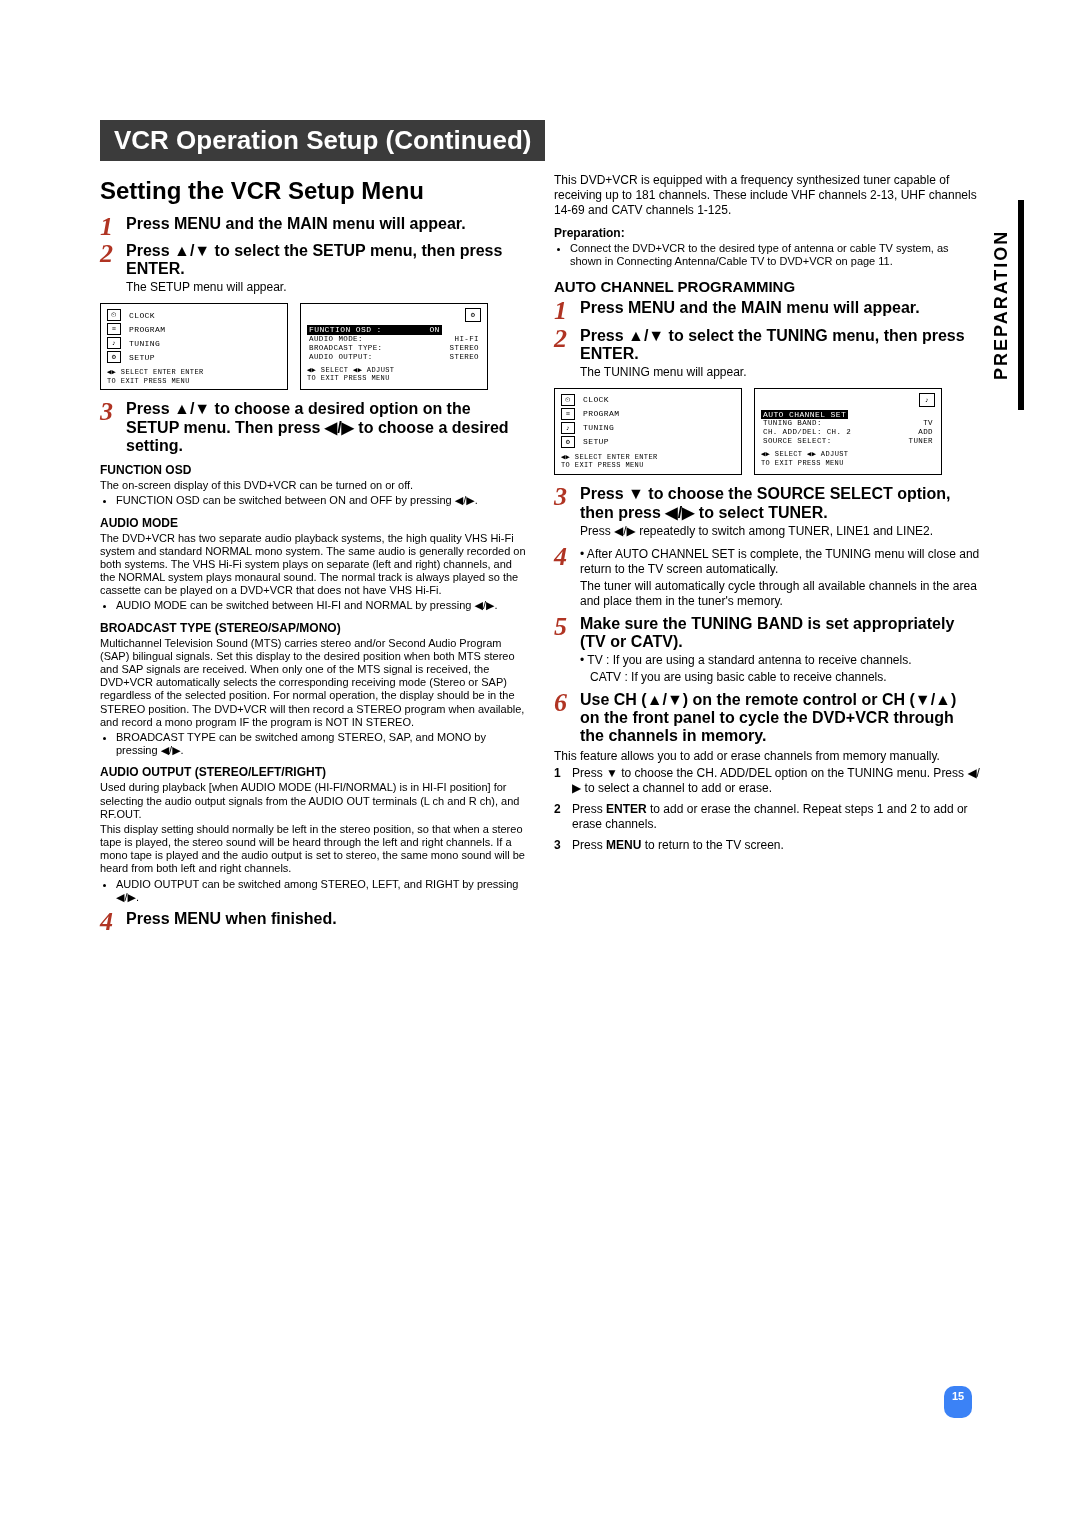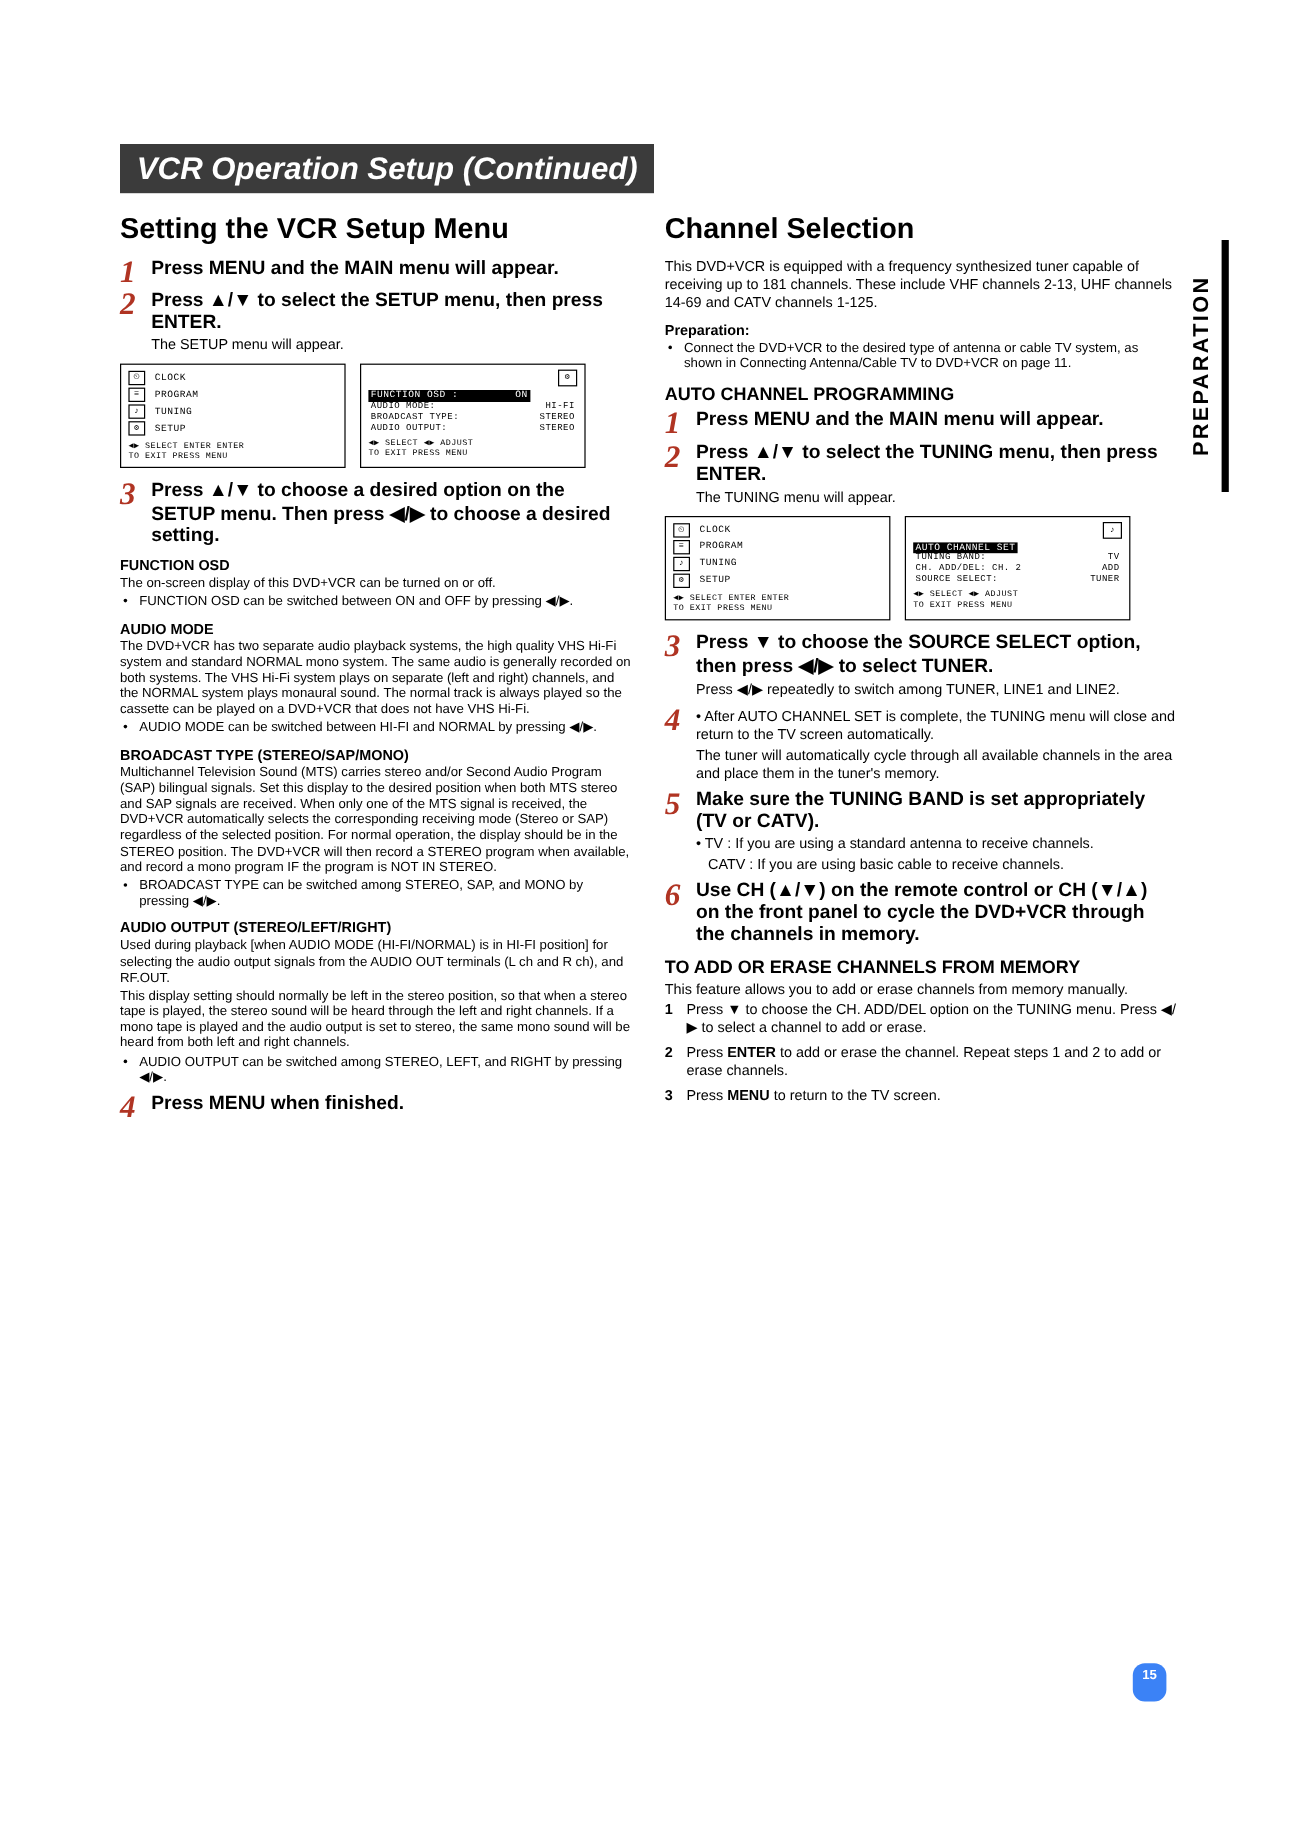--- a/index.html
+++ b/index.html
@@ -15,21 +15,20 @@
   }
   .page {
     padding: 120px 100px 60px 100px;
     position: relative;
   }
   .title-bar {
     background: #3b3b3b;
     color: #fff;
     font-size: 26px;
     font-weight: bold;
-    font-style: italic;
     padding: 5px 14px;
     display: inline-block;
     margin-bottom: 10px;
   }
   .columns {
     display: flex;
     gap: 28px;
   }
   .col {
     flex: 1 1 0;
@@ -227,21 +226,20 @@
           <li class="small">AUDIO OUTPUT can be switched among STEREO, LEFT, and RIGHT by pressing ◀/▶.</li>
         </ul>
 
       <div class="step">
         <div class="step-num">4</div>
         <div class="step-body"><span class="lead">Press MENU when finished.</span></div>
       </div>
     </div>
 
     <div class="col">
-      <h2 class="section">Channel Selection</h2>
       <p>This DVD+VCR is equipped with a frequency synthesized tuner capable of receiving up to 181 channels. These include VHF channels 2-13, UHF channels 14-69 and CATV channels 1-125.</p>
 
       <h4 class="mini">Preparation:</h4>
       <ul class="bullets">
           <li class="small">Connect the DVD+VCR to the desired type of antenna or cable TV system, as shown in Connecting Antenna/Cable TV to DVD+VCR on page 11.</li>
         </ul>
 
       <h3 class="sub">AUTO CHANNEL PROGRAMMING</h3>
 
       <div class="step">
@@ -323,21 +321,20 @@
         </div>
       </div>
 
       <div class="step">
         <div class="step-num">6</div>
         <div class="step-body">
           <div class="lead">Use CH (▲/▼) on the remote control or CH (▼/▲) on the front panel to cycle the DVD+VCR through the channels in memory.</div>
         </div>
       </div>
 
-      <h3 class="sub">TO ADD OR ERASE CHANNELS FROM MEMORY</h3>
       <p>This feature allows you to add or erase channels from memory manually.</p>
 
       <ul class="note-list">
         <li>
             <span class="nn">1</span>
             <span>Press ▼ to choose the CH. ADD/DEL option on the TUNING menu. Press ◀/▶ to select a channel to add or erase.</span>
           </li>
         <li>
             <span class="nn">2</span>
             <span><span>Press </span><b>ENTER</b><span> to add or erase the channel. Repeat steps 1 and 2 to add or erase channels.</span></span>

